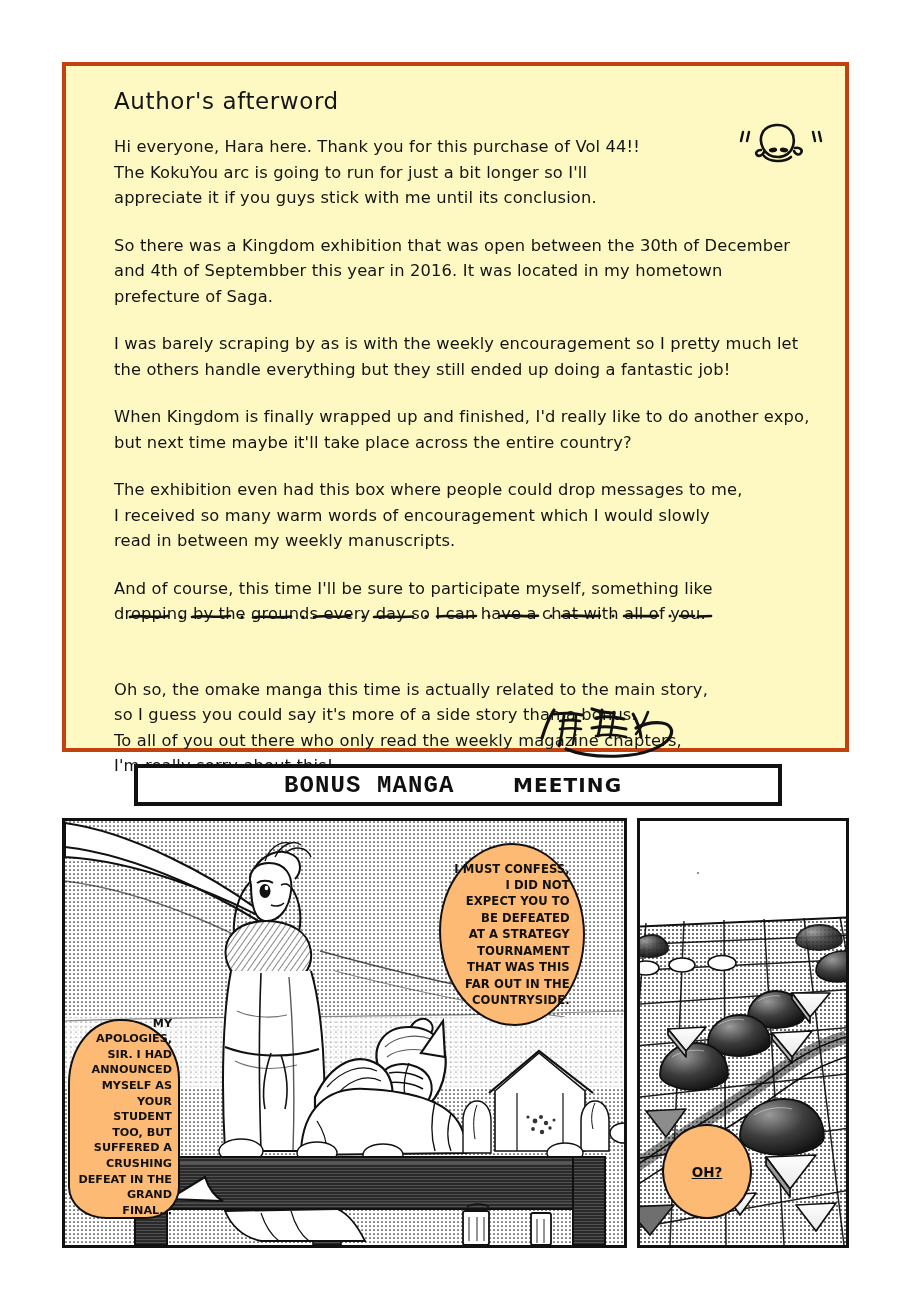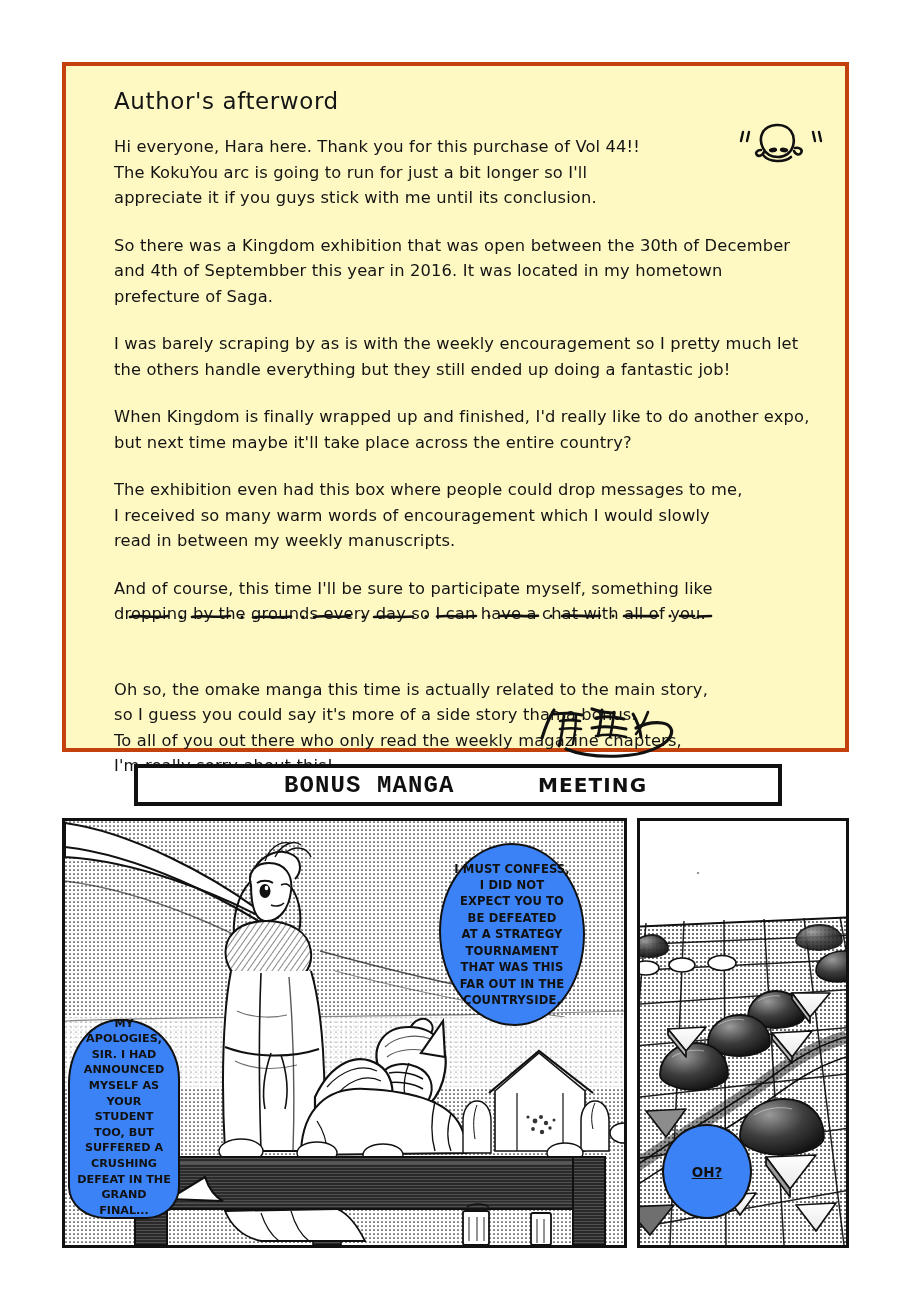--- a/index.html
+++ b/index.html
@@ -82,21 +82,21 @@
     left: 100px;
     font-size: 24px;
     font-weight: bold;
     letter-spacing: 1.1px;
     font-family: Liberation Mono, monospace;
     color: #101010;
     margin-left: 46px;
   }
   #meeting-label {
     position: absolute;
-    left: 400px;
+    left: 375px;
     font-size: 20px;
     font-weight: bold;
     letter-spacing: 1.1px;
     font-family: "DejaVu Sans", sans-serif;
     color: #101010;
   }
 
   
   #panel-left {
     position: absolute;
@@ -112,26 +112,26 @@
     width: 212px; height: 430px;
     border: 3px solid #111111;
     overflow: hidden;
     background: #ffffff;
   }
   .panel-art { position: absolute; inset: 0; }
 
   
   .balloon {
     position: absolute;
-    background: #3b82f6;
+    background: #fdba74;
     border: 2.4px solid #111111;
     display: flex;
     align-items: center;
     justify-content: center;
-    text-align: center;
+    text-align: right;
     font-family: "DejaVu Sans", sans-serif;
     font-weight: bold;
     color: #111111;
     z-index: 6;
     white-space: pre-line;
   }
   #balloon-confess {
     left: 439px; top: 843px;
     width: 146px; height: 183px;
     border-radius: 50% 50% 48% 52% / 48% 50% 50% 52%;

